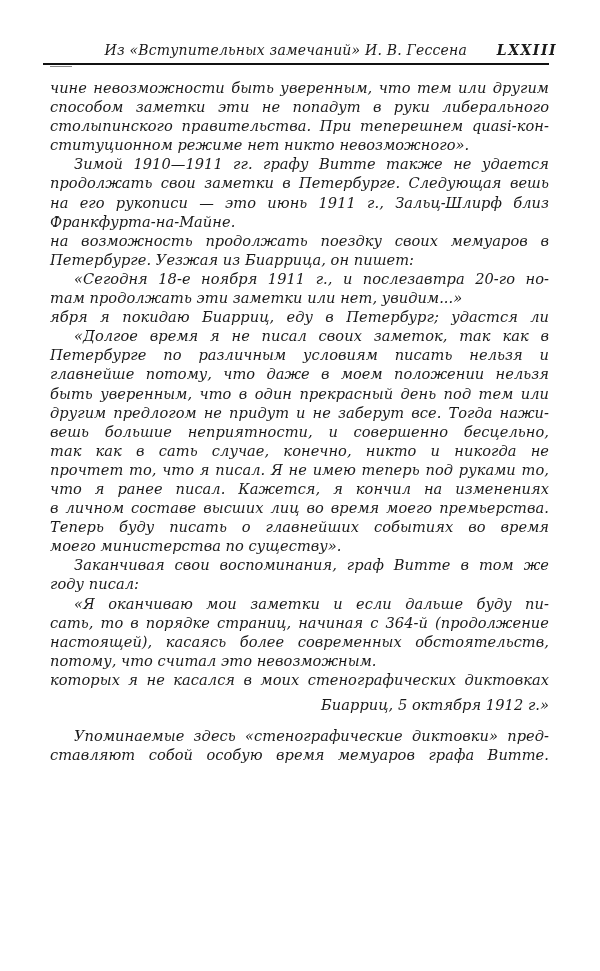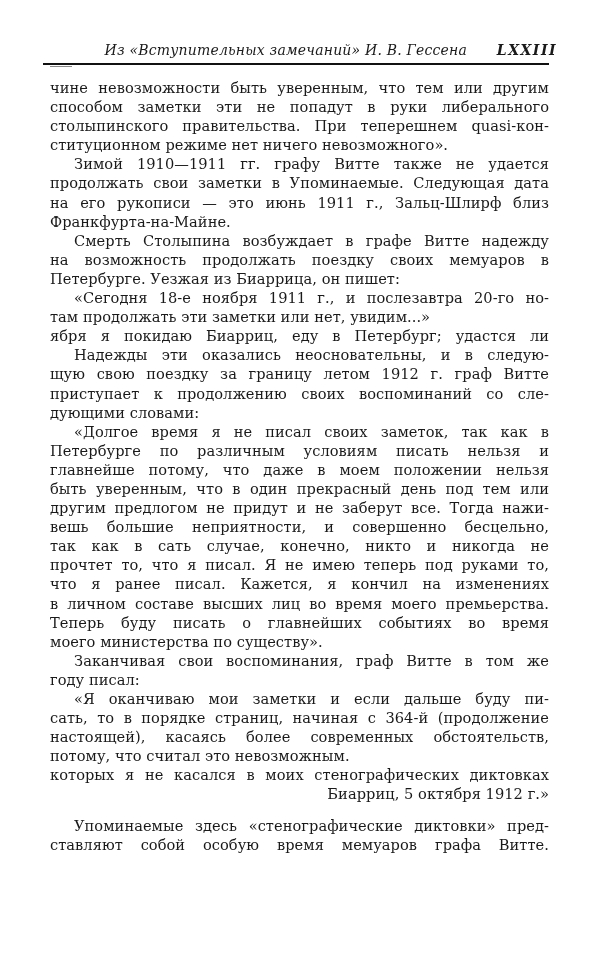--- a/index.html
+++ b/index.html
@@ -70,30 +70,32 @@
     font-size: 14.6px;
     line-height: 19.1px;
     letter-spacing: 0.05px;
   }
   .line {
     display: block;
     white-space: nowrap;
     text-align: justify;
     text-align-last: justify;
     height: 19.1px;
+    font-style: italic;
   }
   .line.last {
     text-align-last: left;
   }
   .line.indent {
     padding-left: 24px;
   }
   .line.right {
     text-align: left;
     text-align-last: right;
+    margin-top: 6px;
   }
   .gap {
     height: 12px;
   }
 </style>
 </head>
 <body>
 
 <div class="page">
 
@@ -103,48 +105,41 @@
   </div>
   <div class="rule"></div>
   <div class="rule-mark"></div>
 
   <div class="body">
 
     <div>
       <span class="line">чине невозможности быть уверенным, что тем или другим</span>
       <span class="line">способом заметки эти не попадут в руки либерального</span>
       <span class="line">столыпинского правительства. При теперешнем quasi-кон-</span>
-      <span class="line last">ституционном режиме нет ничего невозможного».</span>
+      <span class="line last">ституционном режиме нет никто невозможного».</span>
     </div>
 
     <div>
       <span class="line indent">Зимой 1910—1911 гг. графу Витте также не удается</span>
-      <span class="line">продолжать свои заметки в Упоминаемые. Следующая дата</span>
+      <span class="line">продолжать свои заметки в Петербурге. Следующая вешь</span>
       <span class="line">на его рукописи — это июнь 1911 г., Зальц-Шлирф близ</span>
       <span class="line last">Франкфурта-на-Майне.</span>
     </div>
 
     <div>
-      <span class="line indent">Смерть Столыпина возбуждает в графе Витте надежду</span>
       <span class="line">на возможность продолжать поездку своих мемуаров в</span>
       <span class="line last">Петербурге. Уезжая из Биаррица, он пишет:</span>
     </div>
 
     <div>
       <span class="line indent">«Сегодня 18-е ноября 1911 г., и послезавтра 20-го но-</span>
       <span class="line last">там продолжать эти заметки или нет, увидим...»</span>
       <span class="line">ября я покидаю Биарриц, еду в Петербург; удастся ли</span>
     </div>
 
-    <div>
-      <span class="line indent">Надежды эти оказались неосновательны, и в следую-</span>
-      <span class="line">щую свою поездку за границу летом 1912 г. граф Витте</span>
-      <span class="line">приступает к продолжению своих воспоминаний со сле-</span>
-      <span class="line last">дующими словами:</span>
-    </div>
 
     <div>
       <span class="line indent">«Долгое время я не писал своих заметок, так как в</span>
       <span class="line">Петербурге по различным условиям писать нельзя и</span>
       <span class="line">главнейше потому, что даже в моем положении нельзя</span>
       <span class="line">быть уверенным, что в один прекрасный день под тем или</span>
       <span class="line">другим предлогом не придут и не заберут все. Тогда нажи-</span>
       <span class="line">вешь большие неприятности, и совершенно бесцельно,</span>
       <span class="line">так как в сать случае, конечно, никто и никогда не</span>
       <span class="line">прочтет то, что я писал. Я не имею теперь под руками то,</span>

